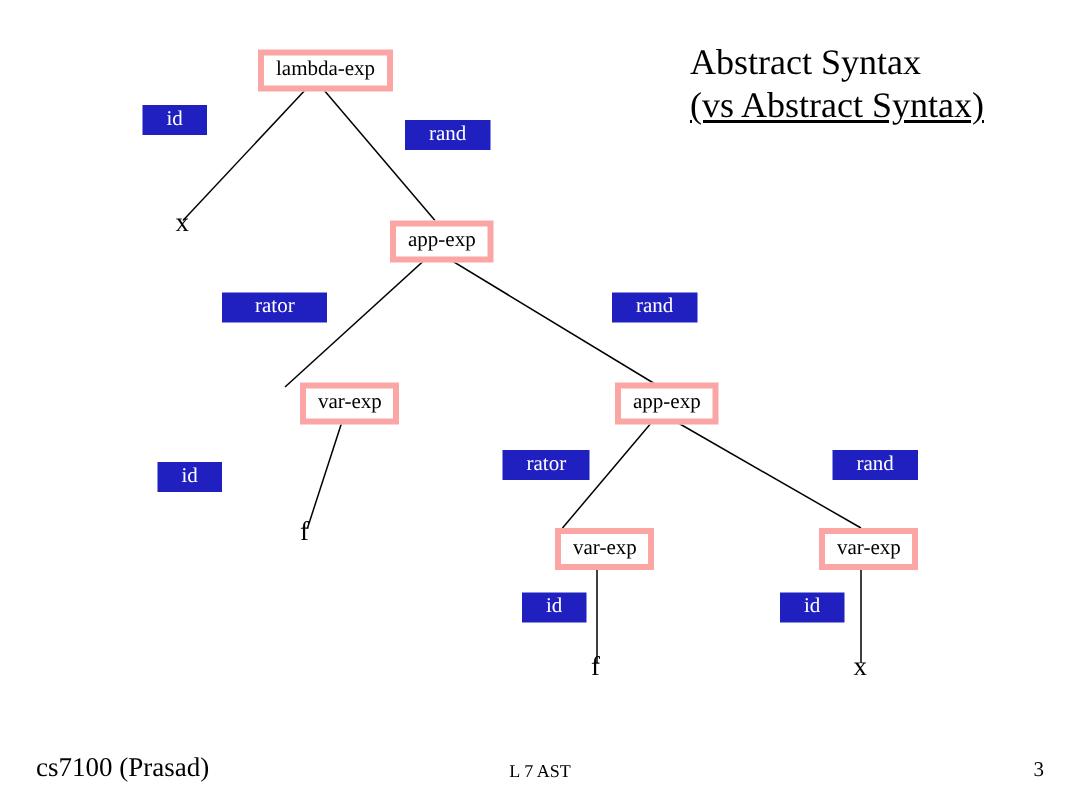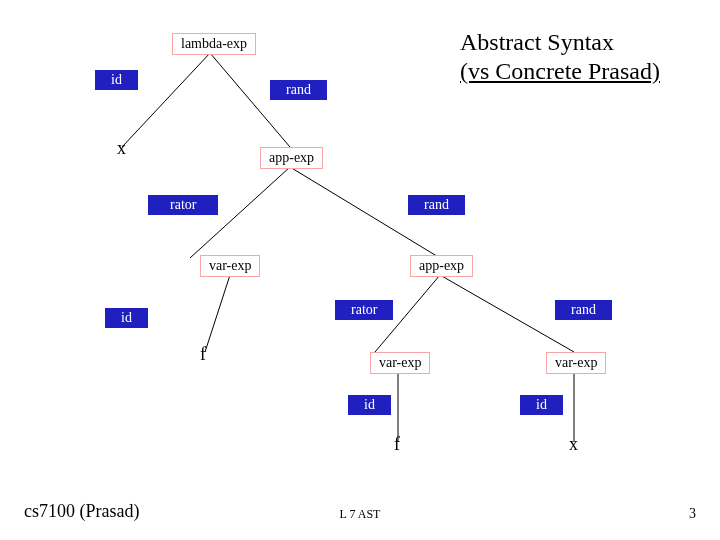--- a/index.html
+++ b/index.html
@@ -11,21 +11,21 @@
     background: #fff;
     position: relative;
   }
   .title {
     position: absolute;
     font-size: 24px;
     line-height: 1.2;
   }
   .box {
     position: absolute;
-    border: 1px solid #fca5a5;
+    border: 4px solid #fca5a5;
     font-size: 14px;
     font-family: "Times New Roman", serif;
     padding: 2px 8px;
     background: #fff;
     text-align: center;
     white-space: nowrap;
   }
   .bluebox {
     position: absolute;
     background: #2020c0;
@@ -64,21 +64,21 @@
     left: 0; top: 0;
     width: 720px; height: 540px;
     pointer-events: none;
   }
 </style>
 </head>
 <body>
 
 <div class="title" style="left:460px; top:28px;">
   <span>Abstract Syntax</span><br>
-  <span style="text-decoration: underline;">(vs Concrete Prasad)</span>
+  <span style="text-decoration: underline;">(vs Abstract Syntax)</span>
 </div>
 
 <svg class="edges">
 
   <line x1="210" y1="53" x2="122" y2="147" stroke="#000"></line>
   <line x1="210" y1="53" x2="290" y2="147" stroke="#000"></line>
 
   <line x1="290" y1="167" x2="190" y2="258" stroke="#000"></line>
   <line x1="290" y1="167" x2="440" y2="258" stroke="#000"></line>
 

